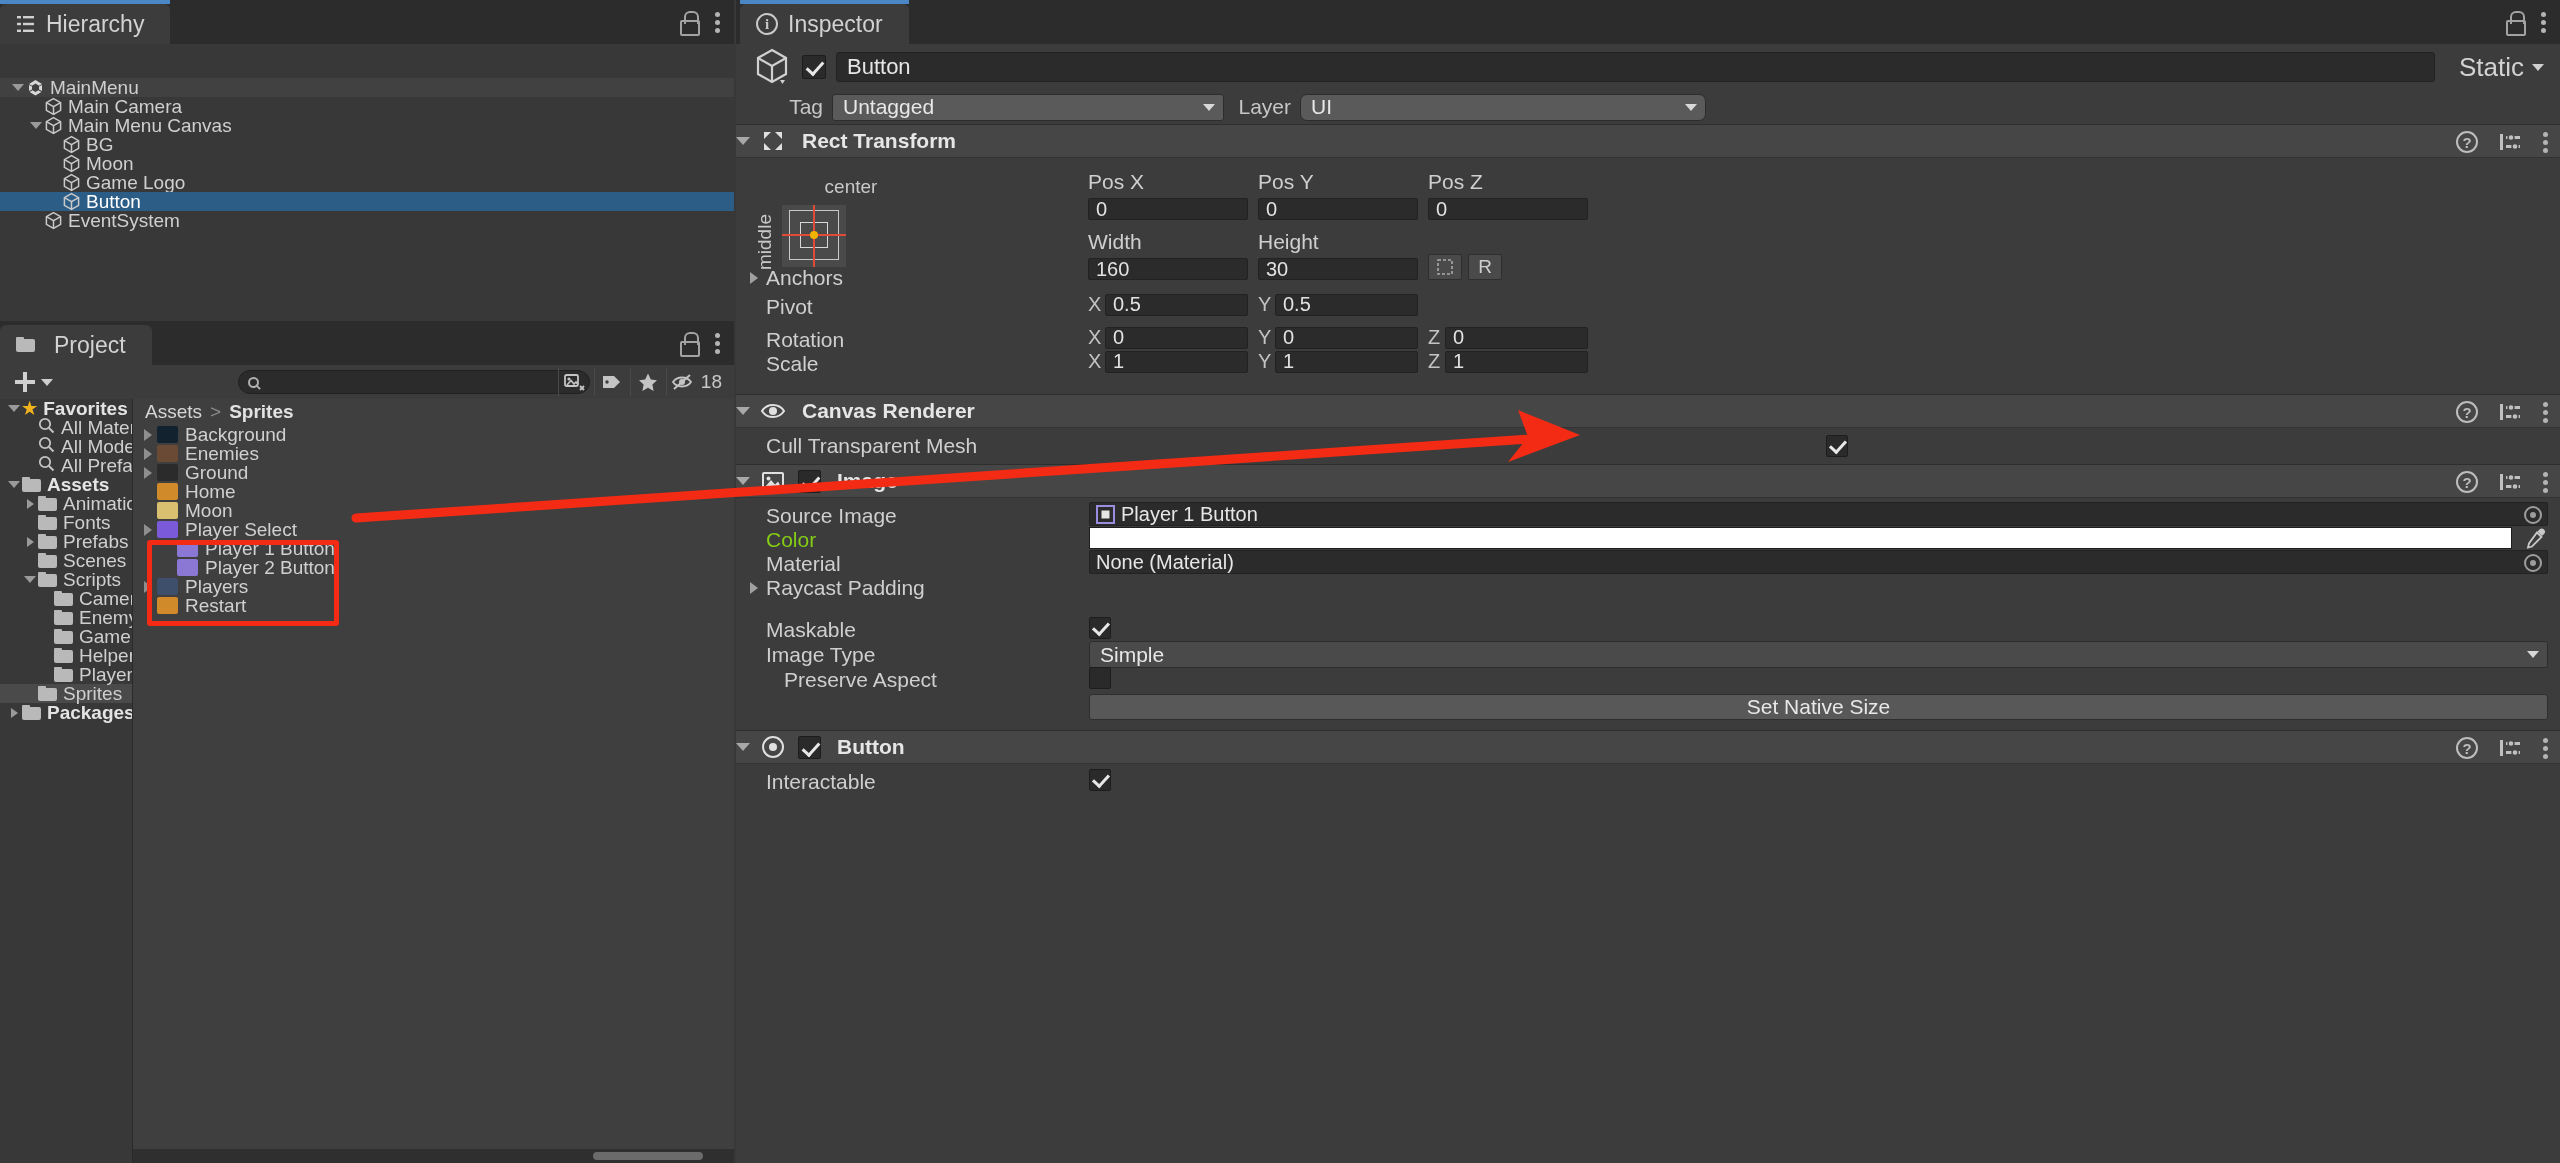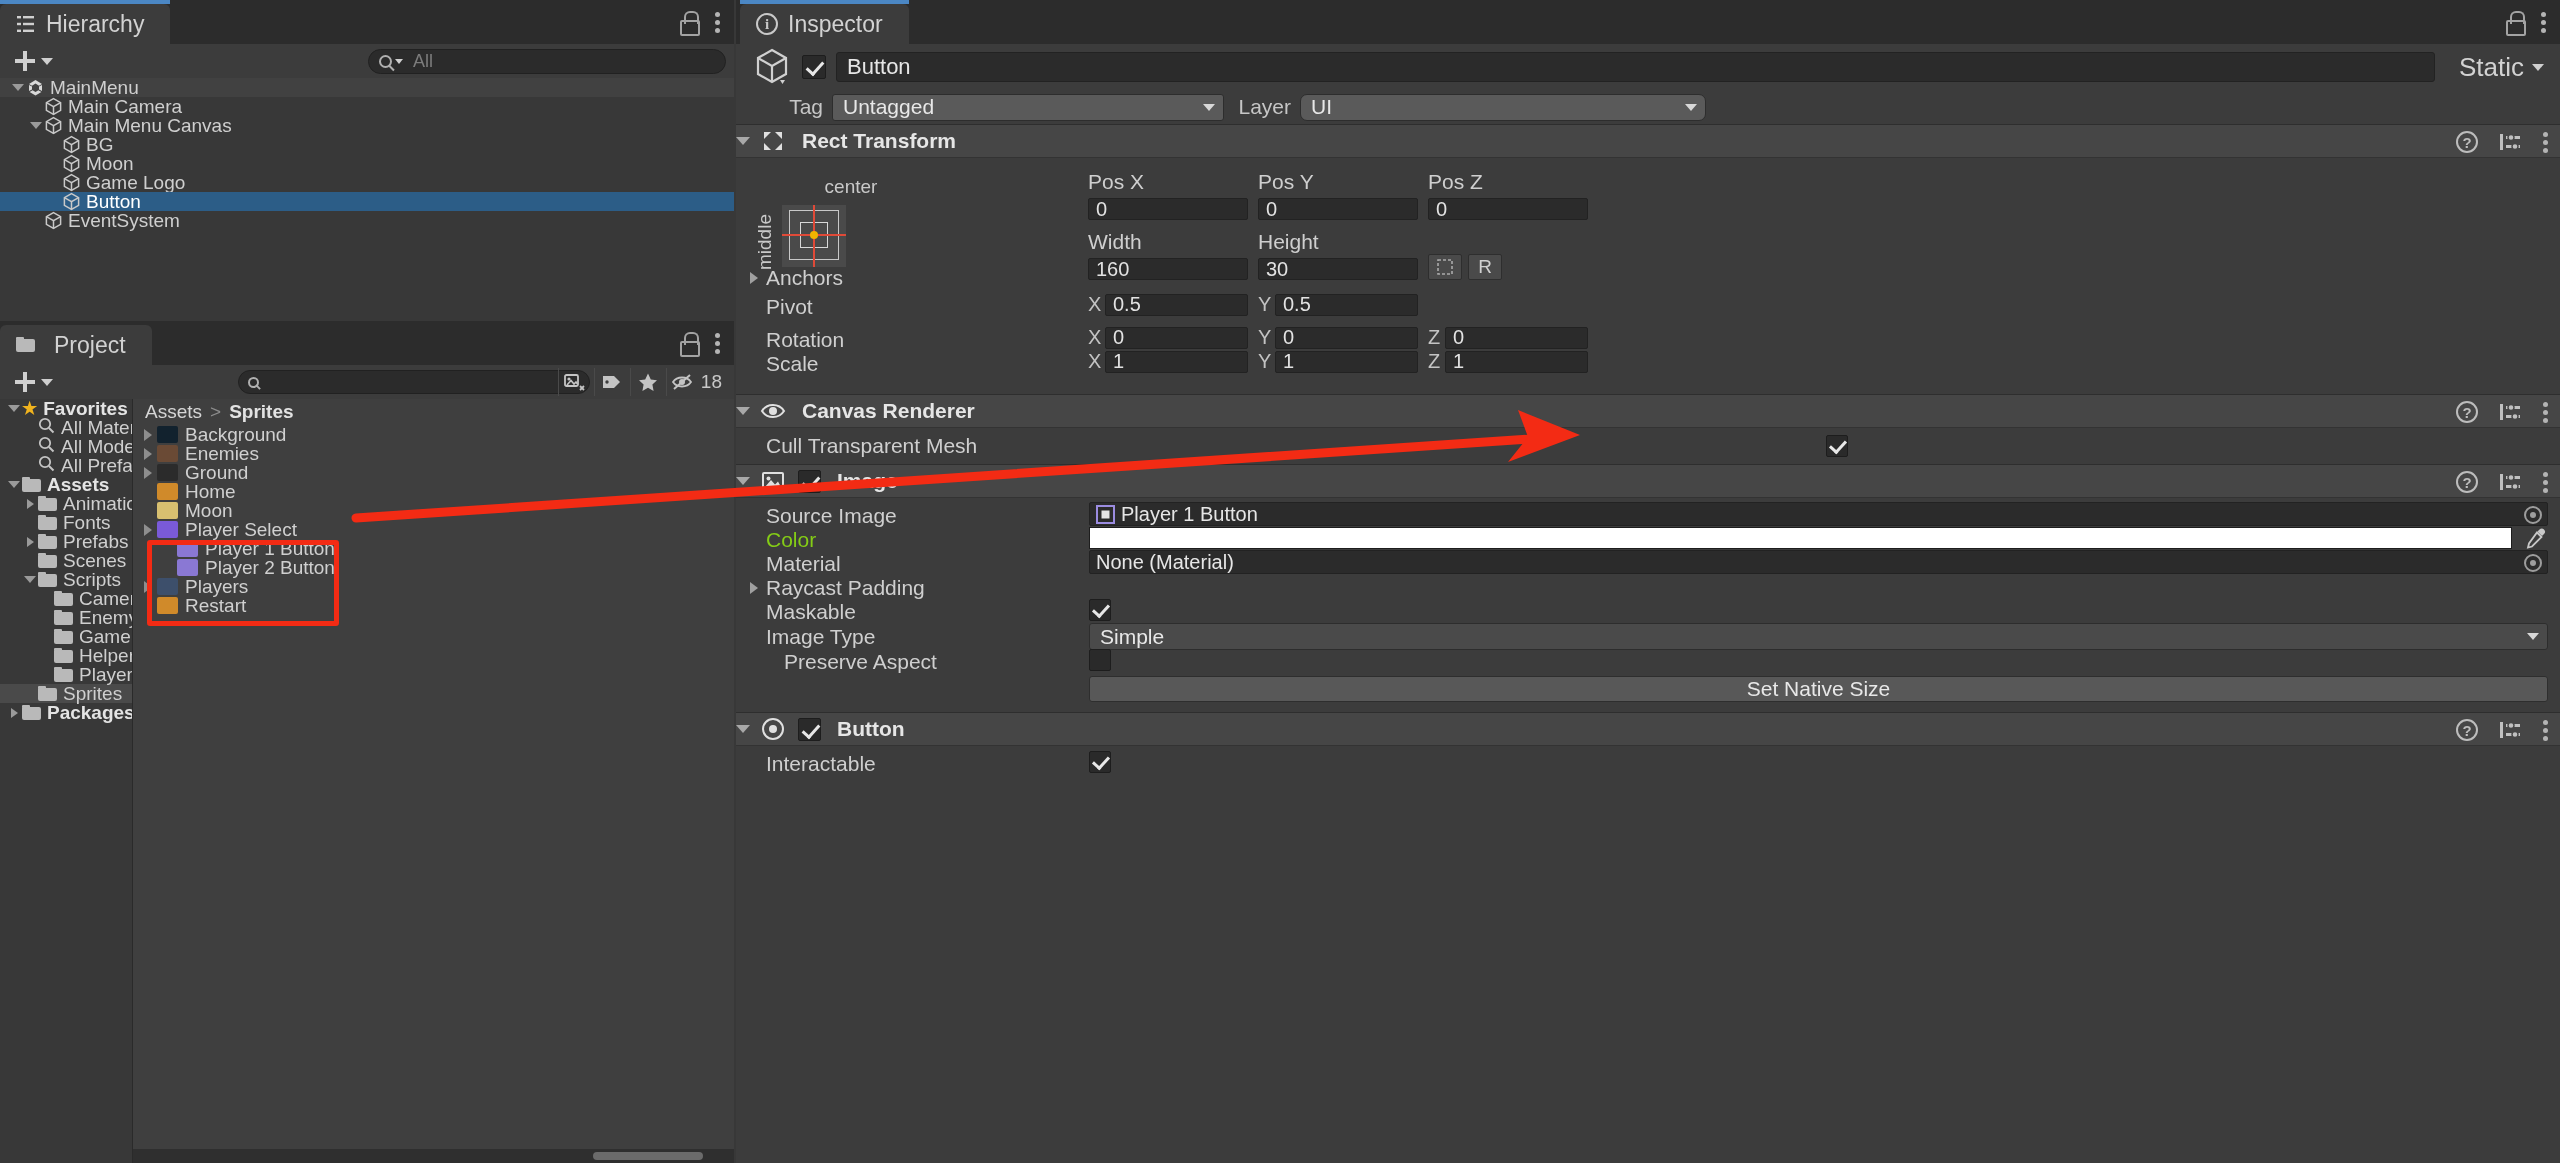--- a/index.html
+++ b/index.html
@@ -152,31 +152,20 @@
       <div class="tab-right">
         <span class="lock-ico"></span>
         <span class="kebab">
             <i></i>
             <i></i>
             <i></i>
           </span>
       </div>
     </div>
 
-    <div class="h-toolbar">
-      <div class="plus-btn">
-        <span class="plus-ico"></span>
-        <span class="caret-d"></span>
-      </div>
-      <div class="search-box">
-        <span class="mag"></span>
-        <span class="caret-d" style="border-top-width:5px;border-left-width:4px;border-right-width:4px;margin-left:-3px;"></span>
-        <span style="margin-left:4px;">All</span>
-      </div>
-    </div>
 
     <div class="h-list" id="h-list">
         <div class="h-row hdr">
           <span class="tw" style="margin-left:10px">
             <i></i>
           </span>
           <span class="cube"><svg width="19" height="19" viewBox="0 0 19 19">
               <path d="M9.5 2 L16 6 L13 7.7 L9.5 5.6 L6 7.7 L3 6 Z" fill="#d8d8d8"></path>
               <path d="M3 6.9 L3 13.1 L6 11.4 L6 8.6 Z" fill="#d8d8d8"></path>
               <path d="M16 6.9 L16 13.1 L13 11.4 L13 8.6 Z" fill="#d8d8d8"></path>
@@ -758,21 +747,21 @@
 
         <div style="height:23px; position:relative; margin-bottom:1px;">
           <span style="position:absolute; left:30px; top:0; font-size:21px; color:#cfcfcf;">Material</span>
           <span class="objfield" style="position:absolute; left:353px; right:12px; top:-2px;">
             <span>None (Material)</span>
             <span class="pick"></span>
           </span>
         </div>
 
 
-        <div style="height:23px; position:relative; margin-bottom:1px; display:flex; align-items:center;">
+        <div style="height:23px; position:relative; margin-bottom:19px; display:flex; align-items:center;">
           <span style="position:absolute; left:14px; top:6px; width:0;height:0;border-top:6px solid transparent;border-bottom:6px solid transparent;border-left:8px solid #a0a0a0;"></span>
           <span style="position:absolute; left:30px; top:0; font-size:21px; color:#cfcfcf;">Raycast Padding</span>
         </div>
 
         <div style="height:23px; position:relative; margin-bottom:1px;">
           <span style="position:absolute; left:30px; top:0; font-size:21px; color:#cfcfcf;">Maskable</span>
           <span class="chkm on" style="position:absolute; left:353px; top:-1px;"></span>
         </div>
 
         <div style="height:25px; position:relative; margin-bottom:1px;">

